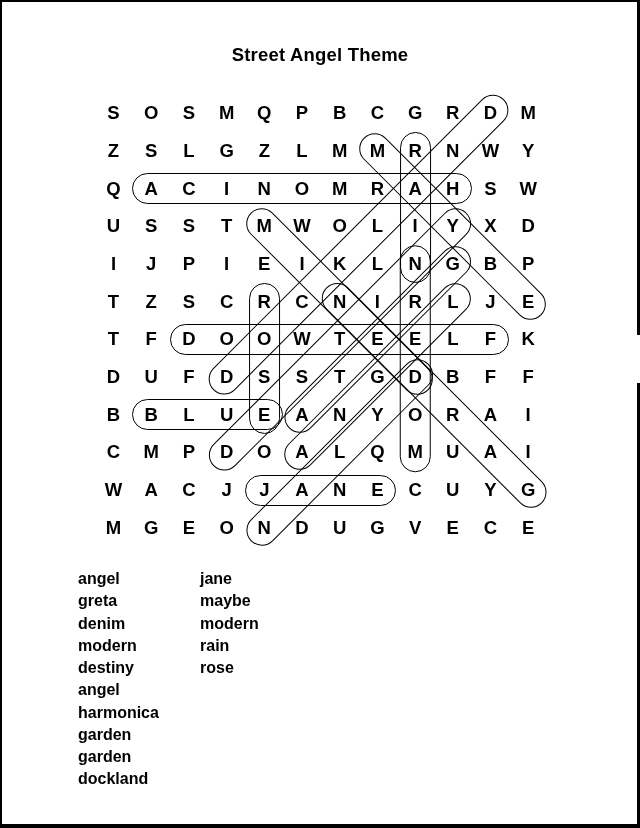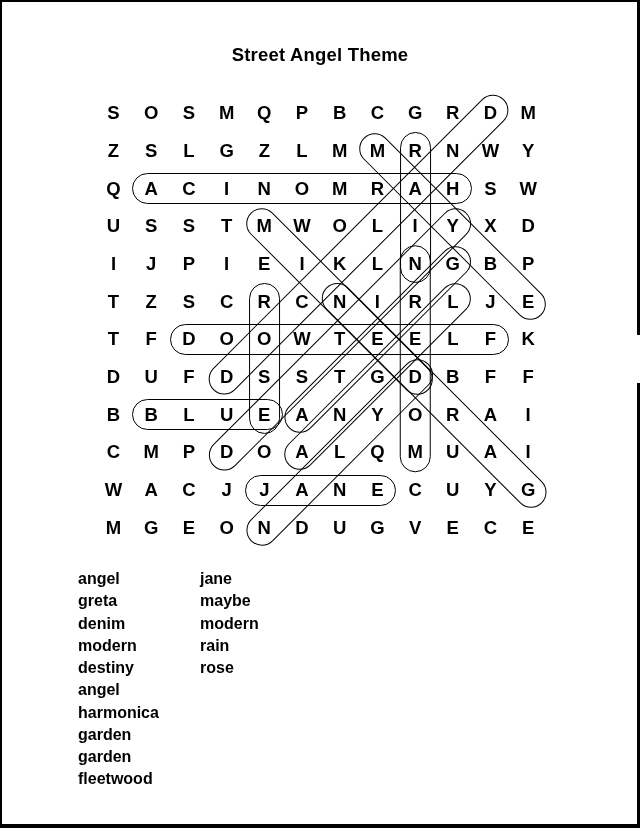--- a/index.html
+++ b/index.html
@@ -248,21 +248,21 @@
     <div id="word-col-1" class="word-col">
         <div>angel</div>
         <div>greta</div>
         <div>denim</div>
         <div>modern</div>
         <div>destiny</div>
         <div>angel</div>
         <div>harmonica</div>
         <div>garden</div>
         <div>garden</div>
-        <div>fleetwood</div>
+        <div>dockland</div>
       </div>
     <div id="word-col-2" class="word-col">
         <div>jane</div>
         <div>maybe</div>
         <div>modern</div>
         <div>rain</div>
         <div>rose</div>
       </div>
   </div>
 

